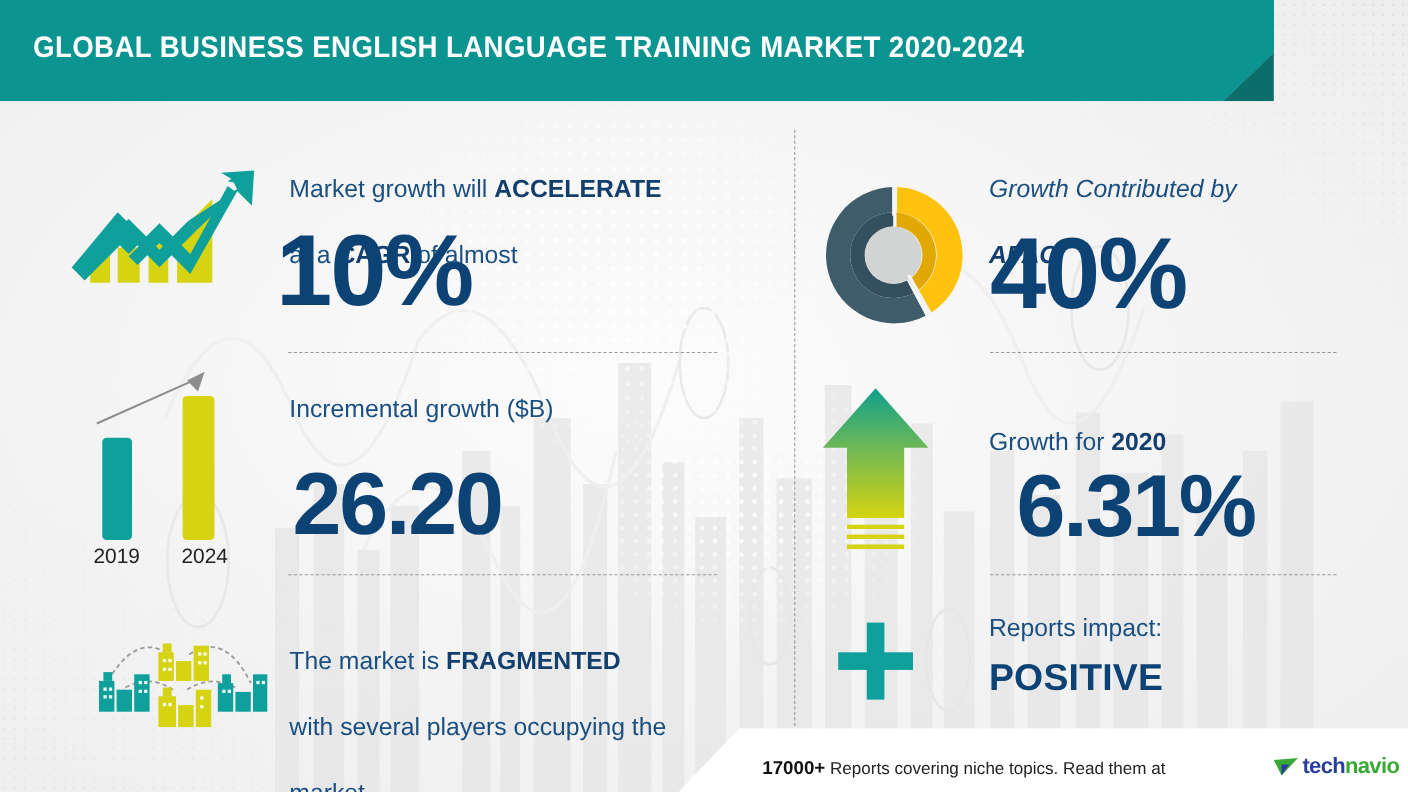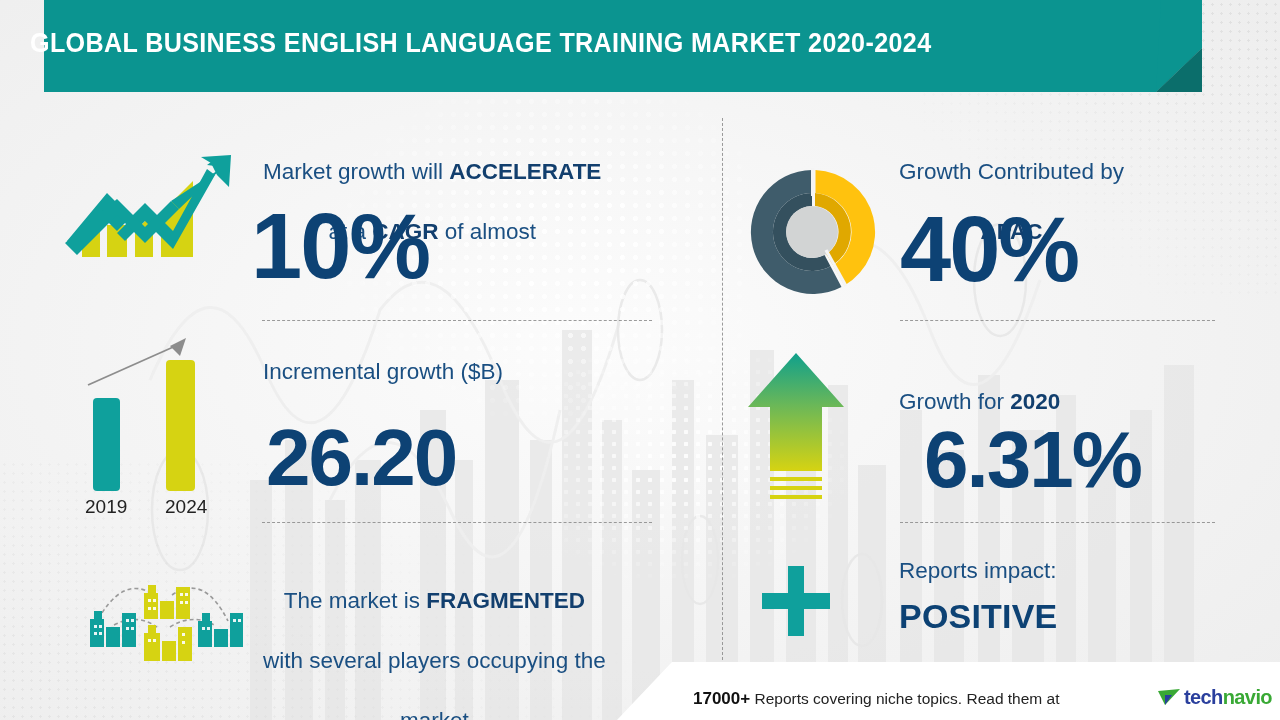--- a/index.html
+++ b/index.html
@@ -70,21 +70,21 @@
     background-size: 12px 12px;
     opacity: .9;
     -webkit-mask-image: radial-gradient(ellipse at 40% 50%, rgba(0,0,0,1) 10%, rgba(0,0,0,0) 70%);
     mask-image: radial-gradient(ellipse at 40% 50%, rgba(0,0,0,1) 10%, rgba(0,0,0,0) 70%);
   }
 
   
   .header {
     position: absolute;
     left: 0; top: 0;
-    width: 1052px; height: 92px; padding-left: 44px;
+    width: 1052px; height: 92px;
   }
   .header-title {
     position: absolute;
     left: 30px; top: 28px;
     color: #ffffff;
     font-size: 27px;
     font-weight: bold;
     letter-spacing: .4px;
     transform: scaleX(.93);
     transform-origin: left center;
@@ -112,41 +112,40 @@
   .h-divider.r2 { left: 900px; top: 522px; width: 315px; }
 
   
   .txt-lead {
     position: absolute;
     color: #1a4f82;
     font-size: 22.5px;
     line-height: 30px;
     font-family: "Liberation Sans", sans-serif;
     white-space: pre-line;
-    text-align: center;
   }
   .txt-lead b { font-weight: bold; color: #123f6e; }
   .bignum {
     position: absolute;
     color: #0d4274;
     font-weight: bold;
     font-family: "Liberation Sans", sans-serif;
     letter-spacing: -2px;
     line-height: 1;
   }
 
   .blk1-text { left: 263px; top: 127px; }
   .blk1-num  { left: 251px; top: 200px; font-size: 92px; }
 
   .blk2-text { left: 263px; top: 357px; }
   .blk2-num  { left: 266px; top: 418px; font-size: 80px; }
 
   .blk3-text { left: 263px; top: 556px; }
 
-  .blk4-text { left: 899px; top: 127px; }
+  .blk4-text { left: 899px; top: 127px; font-style: italic; }
   .blk4-num  { left: 900px; top: 203px; font-size: 92px; }
 
   .blk5-text { left: 899px; top: 357px; }
   .blk5-num  { left: 924px; top: 420px; font-size: 80px; }
 
   .blk6-text { left: 899px; top: 556px; }
   .blk6-word {
     position: absolute;
     left: 899px; top: 597px;
     color: #0d4274;

